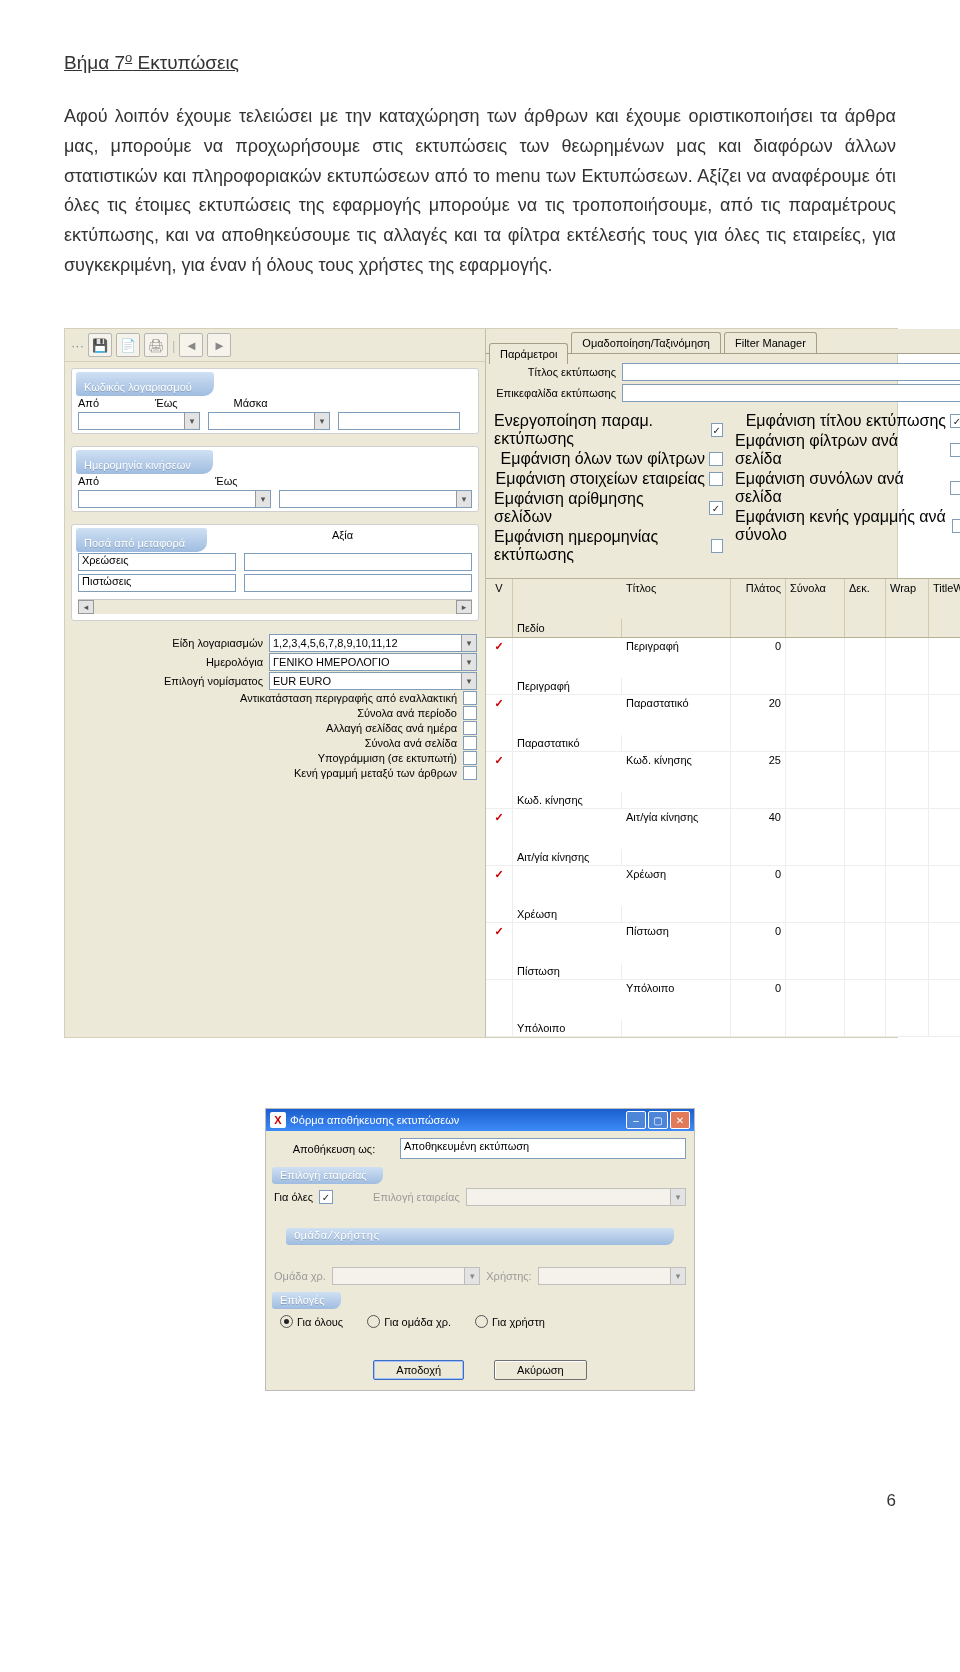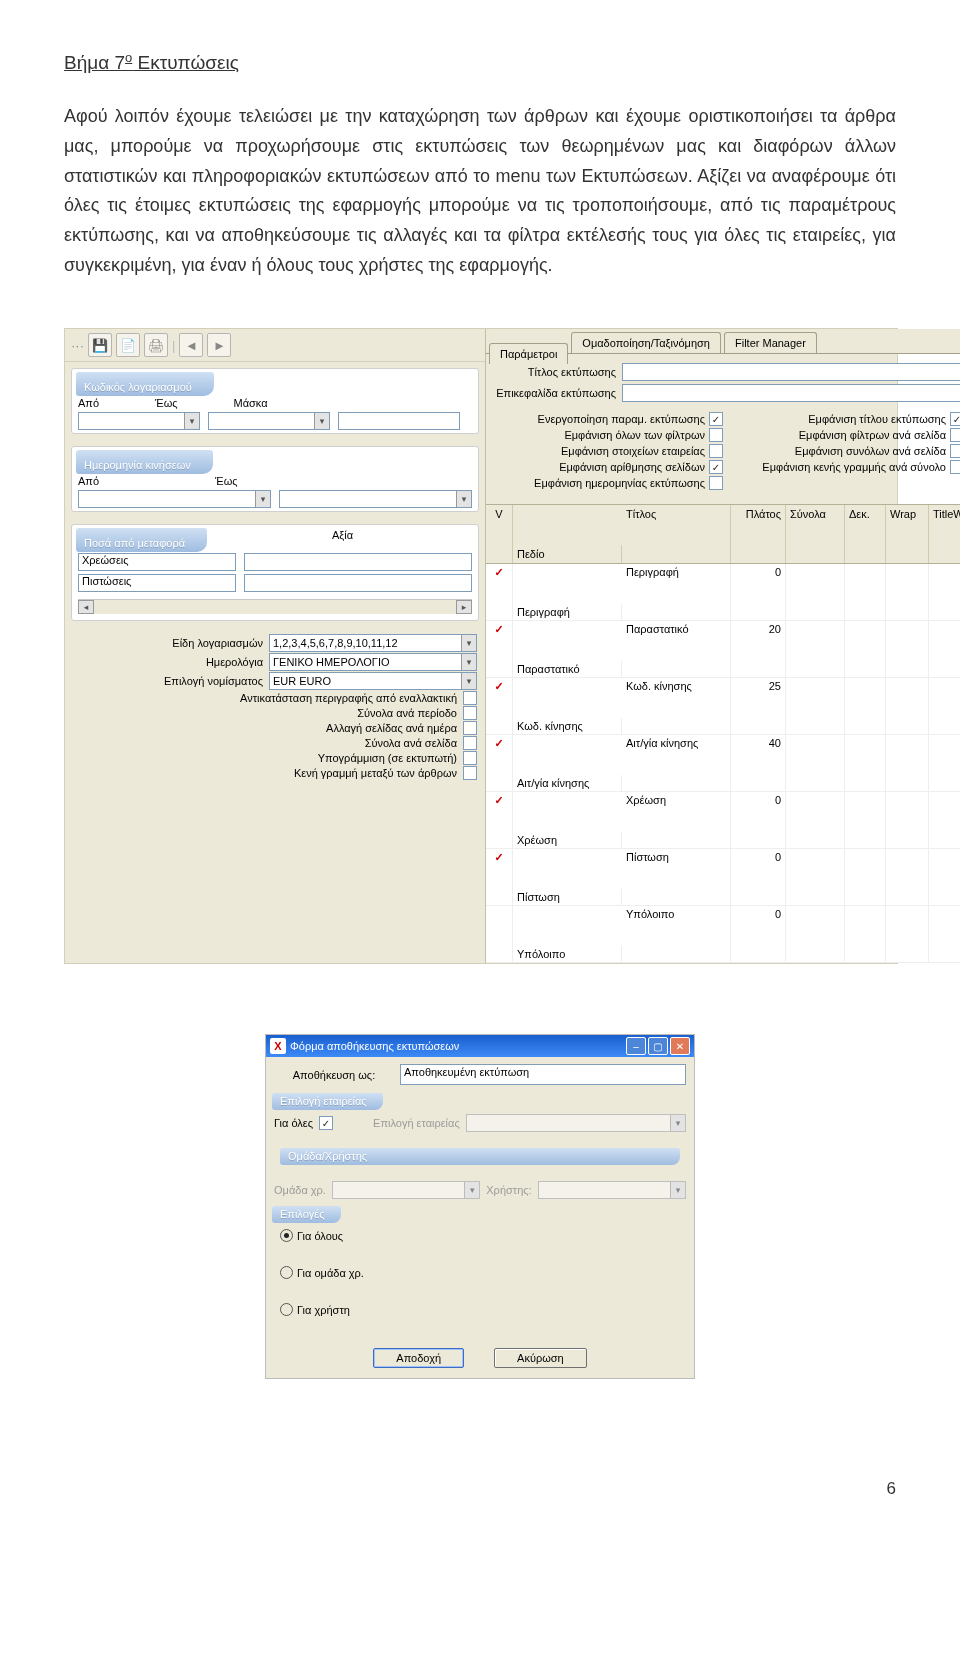--- a/index.html
+++ b/index.html
@@ -144,21 +144,21 @@
   }
   .label-field label{flex:0 0 130px;text-align:right;font-size:11px;margin-right:6px;}
   .label-field .fld{flex:1;height:16px;border:1px solid #7f9db9;background:#fff;}
   .check-grid{
     display:flex;
     margin:10px 8px 6px 8px;
     gap:12px;
   }
   .check-col{flex:1;display:flex;flex-direction:column;gap:2px;}
   .check-item{
-    display:flex;align-items:center;justify-content:flex-end;gap:4px;font-size:11px;
+    display:flex;align-items:center;justify-content:flex-end;gap:4px;font-size:16px;
   }
   .check-item .chk{width:12px;height:12px;border:1px solid #7f9db9;background:#fff;display:flex;align-items:center;justify-content:center;}
   .check-item .chk.on::after{content:"✓";font-size:10px;color:#222;}
   .datatable{
     margin:8px 0 0 0;
     flex:1;
     border-top:1px solid #b5b196;
     display:flex;
     flex-direction:column;
   }
@@ -217,32 +217,32 @@
     padding:7px 8px 3px 8px;
   }
   .dlg-row label{flex:0 0 120px;text-align:center;margin-right:6px;}
   .dlg-row .fld{flex:1;height:17px;border:1px solid #7f9db9;background:#fff;padding:1px 3px;}
   .section-head{
     display:inline-block;
     background:linear-gradient(#cfe0f3,#9fbce0);
     color:#fff;padding:2px 16px 3px 8px;border-radius:3px 3px 8px 3px;margin:5px 0 2px 6px;text-shadow:0 1px 0 rgba(0,0,0,.2);font-size:11px;
     width:auto;
   }
-  .section-head.wide{display:block;margin:14px;}
+  .section-head.wide{display:block;margin:20px;font-family:Liberation Mono, monospace;}
   .inline{
     display:flex;align-items:center;padding:2px 8px;gap:6px;
   }
   .inline .ilabel{font-size:11px;}
   .inline .ilabel.disabled{color:#9b9b9b;}
   .inline .ichk{width:12px;height:12px;border:1px solid #7f9db9;background:#fff;display:flex;align-items:center;justify-content:center;}
   .inline .ichk.on::after{content:"✓";font-size:10px;color:#222;}
   .inline .selbox{flex:1;height:16px;border:1px solid #bfbfbf;background:#f4f2ea;position:relative;}
   .inline .selbox .dropbtn{position:absolute;right:0;top:0;width:14px;height:100%;background:#e3e3e3;border-left:1px solid #bbb;font-size:9px;color:#888;display:flex;align-items:center;justify-content:center;}
   .radio-row{
-    display:flex;padding:4px 10px 4px 14px;gap:24px;flex-direction:column;
+    display:flex;align-items:center;padding:4px 10px 4px 14px;gap:24px;
   }
   .radio-item{display:flex;align-items:center;gap:4px;font-size:11px;}
   .radio-item .radio{width:11px;height:11px;border:1px solid #555;border-radius:50%;display:flex;align-items:center;justify-content:center;}
   .radio-item .radio.on::after{content:"";width:5px;height:5px;background:#222;border-radius:50%;}
   .btnrow{
     display:flex;justify-content:center;gap:30px;padding:16px 0 10px 0;
   }
   .winbutton{
     background:#ece9d8;border:1px solid #707070;border-radius:2px;
     padding:3px 22px;font-size:11px;box-shadow:1px 1px 0 #fff inset;

